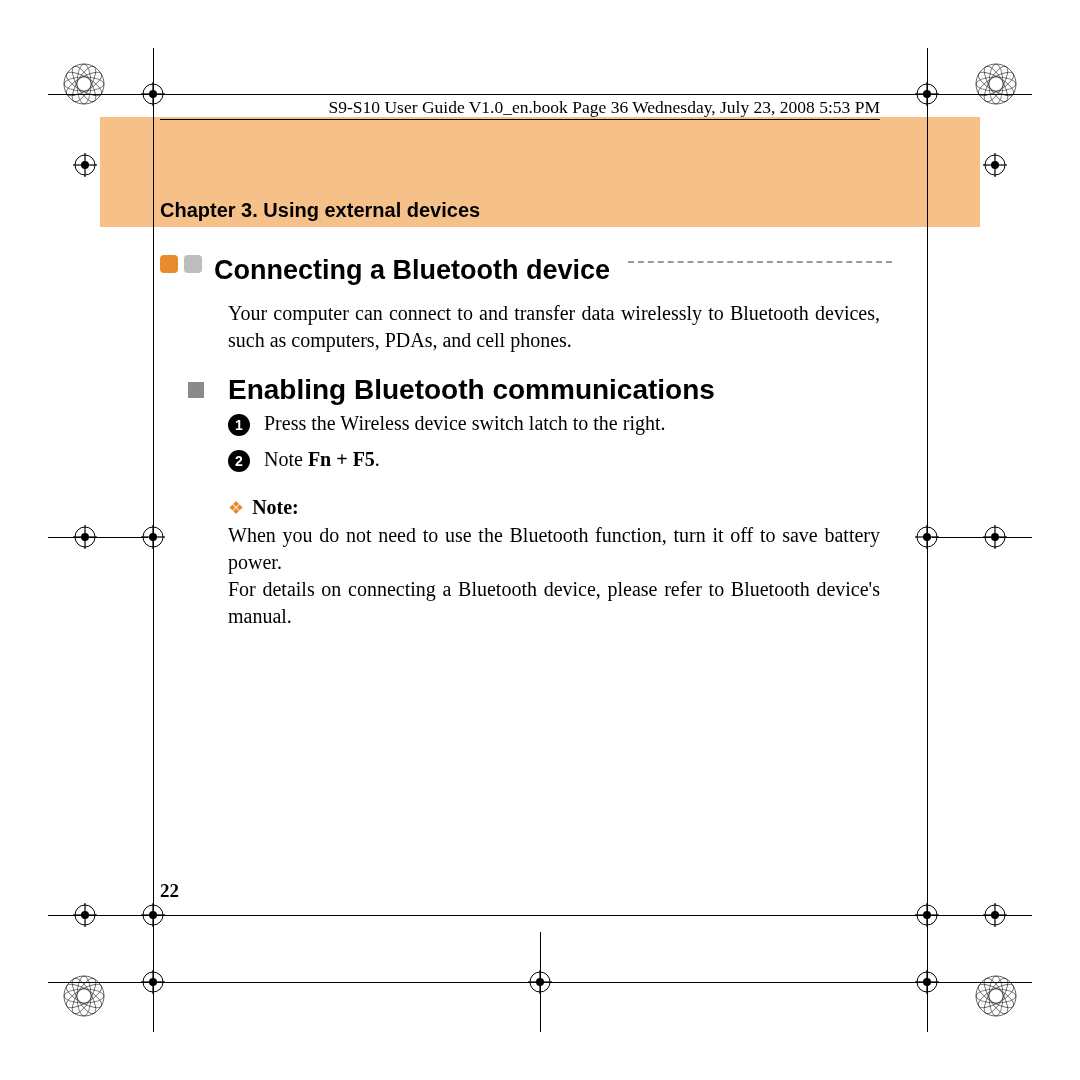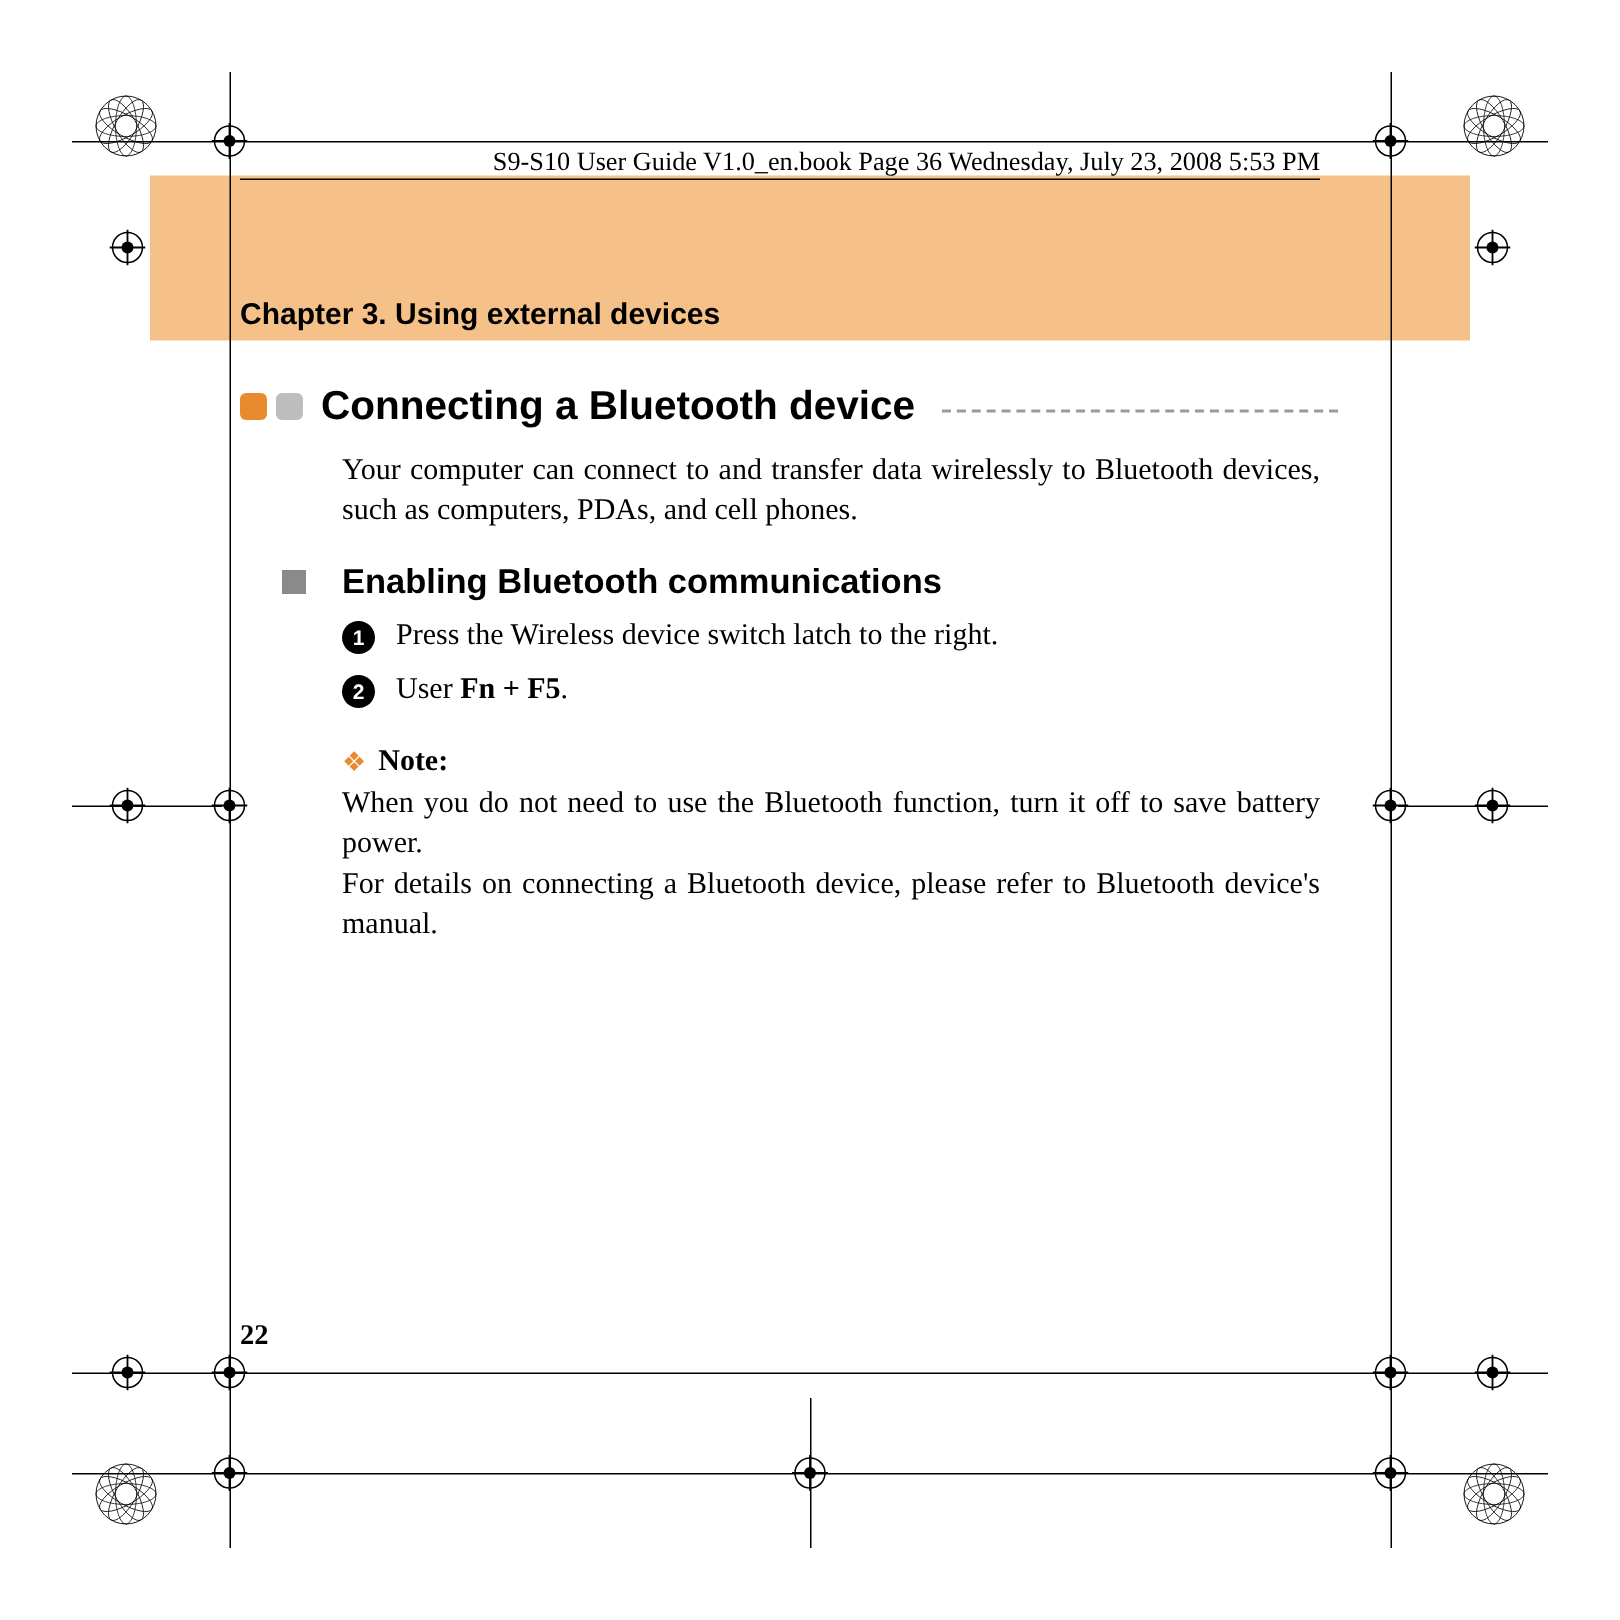--- a/index.html
+++ b/index.html
@@ -39,21 +39,21 @@
     font-weight: bold;
     font-size: 20px;
     color: #000;
   }
   .section-row {
     position: absolute;
     top: 255px;
     left: 160px;
     right: 188px;
     display: flex;
-    align-items: center;
+    align-items: flex-start;
   }
   .sq { width: 18px; height: 18px; border-radius: 4px; margin-right: 6px; display: inline-block; }
   .sq.orange { background: #e88b2e; }
   .sq.grey { background: #bdbdbd; }
   .section-title {
     font-family: Arial, Helvetica, sans-serif;
     font-weight: bold;
     font-size: 27px;
     color: #000;
     margin-left: 6px;
@@ -70,21 +70,21 @@
     left: 228px;
     right: 200px;
     font-size: 20px;
     line-height: 1.35;
     color: #000;
     text-align: justify;
   }
   .intro { top: 300px; }
   .sub-row { position: absolute; top: 374px; left: 188px; display: flex; align-items: center; }
   .sub-square { width: 16px; height: 16px; background: #8a8a8a; margin-right: 24px; }
-  .sub-title { font-family: Arial, Helvetica, sans-serif; font-weight: bold; font-size: 23px; }
+  .sub-title { font-family: Arial, Helvetica, sans-serif; font-weight: bold; font-size: 28px; }
   .step-list { position: absolute; top: 412px; left: 228px; right: 200px; }
   .step { display: flex; align-items: flex-start; margin-bottom: 12px; font-size: 20px; }
   .step-num {
     width: 22px; height: 22px; border-radius: 50%; background:#000; color:#fff;
     font-family: Arial, sans-serif; font-size: 14px; font-weight: bold;
     display: flex; align-items: center; justify-content: center;
     margin-right: 14px; margin-top: 2px; flex: none;
   }
   .note-row { position: absolute; top: 496px; left: 228px; display:flex; align-items:center; }
   .note-diamond { color:#e88b2e; font-size: 18px; margin-right: 8px; }
@@ -133,21 +133,21 @@
 </div>
 
 <div class="step-list">
   <div class="step">
     <span class="step-num">1</span>
     <span>Press the Wireless device switch latch to the right.</span>
   </div>
   <div class="step">
     <span class="step-num">2</span>
     <span>
-      <span>User </span><span class="bold">Fn + F5</span><span>.</span>
+      <span>Note </span><span class="bold">Fn + F5</span><span>.</span>
     </span>
   </div>
 </div>
 
 <div class="note-row">
   <span class="note-diamond">❖</span>
   <span class="note-label">Note:</span>
 </div>
 <div class="body-text note-body" style="white-space: pre-line;">When you do not need to use the Bluetooth function, turn it off to save battery power.
 For details on connecting a Bluetooth device, please refer to Bluetooth device's manual.</div>

